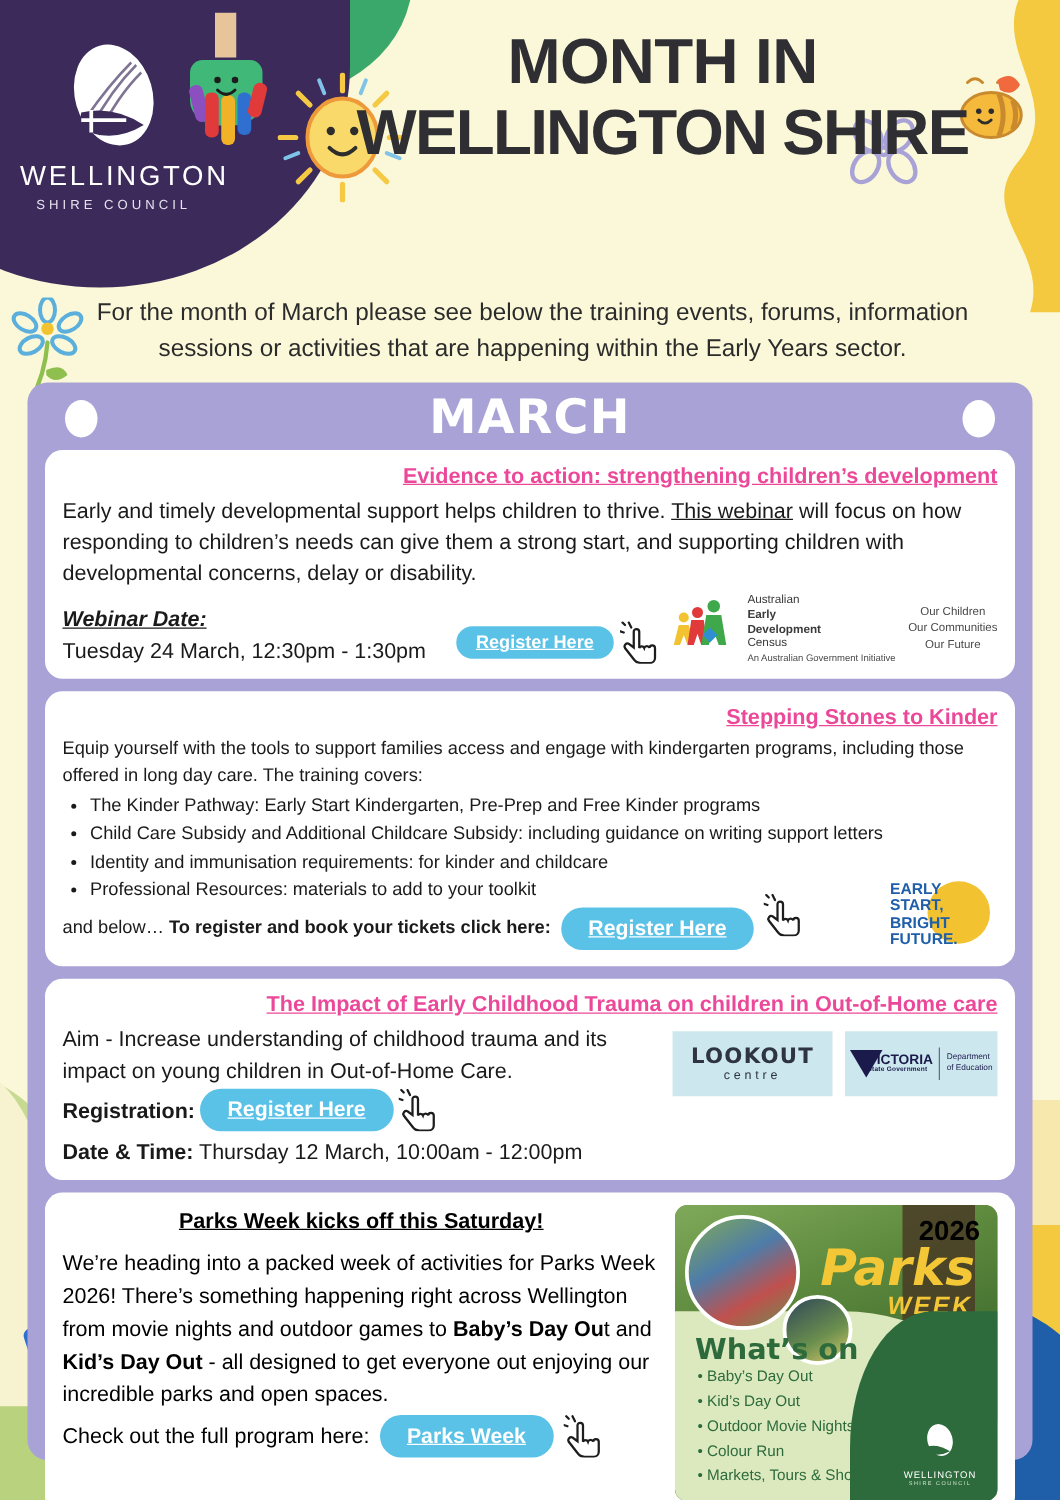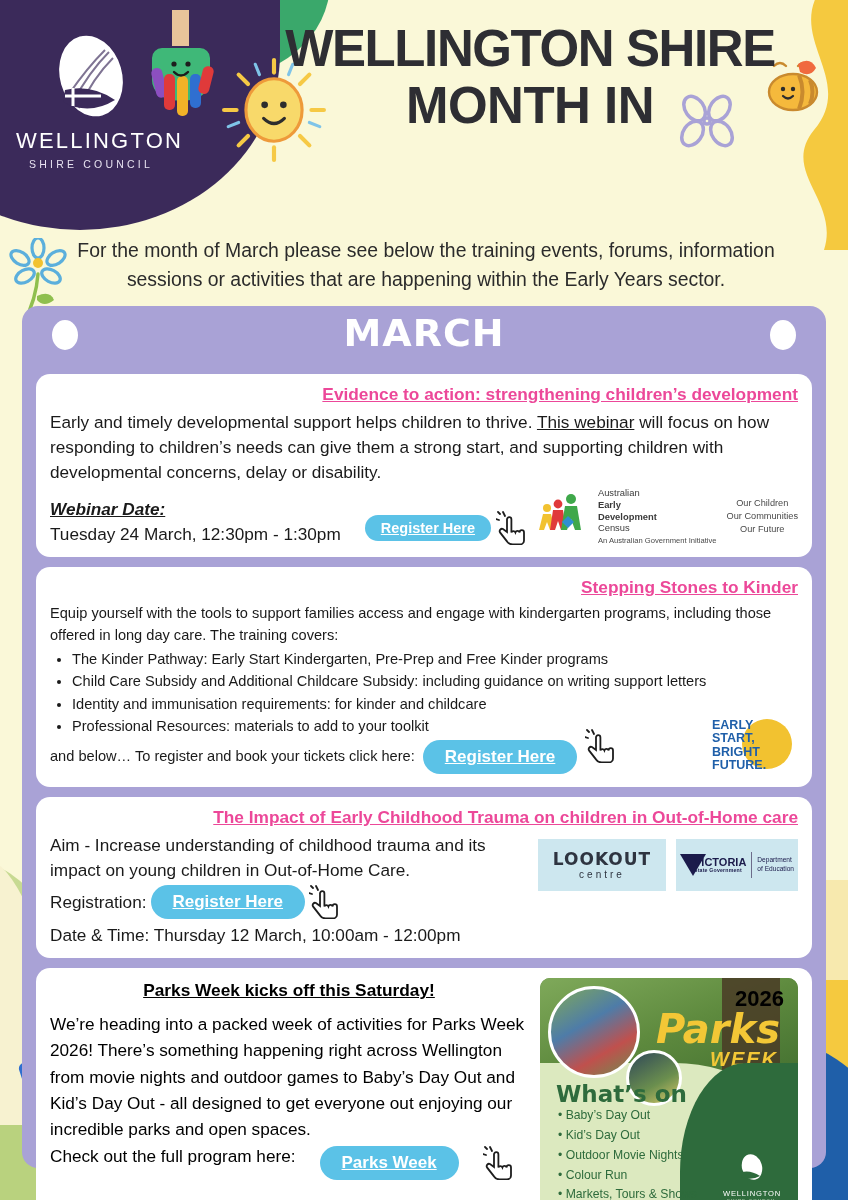--- a/index.html
+++ b/index.html
@@ -128,21 +128,21 @@
     font-size: 19.4px; line-height: 1.52;
   }
 
   
   .panel {
     position: absolute; left: 22px; top: 306px;
     width: 804px; height: 862px;
     background: #A9A2D6;
     border-radius: 16px;
   }
-  .panel-head { position: relative; height: 68px; }
+  .panel-head { position: relative; height: 54px; }
   .panel-dot {
     position: absolute; top: 14px; width: 26px; height: 30px;
     background: #fff; border-radius: 50%;
   }
   .panel-dot.l { left: 30px; }
   .panel-dot.r { right: 30px; }
   .month-title {
     text-align: center; color: #fff;
     font-size: 38px; font-weight: bold; line-height: 54px;
     letter-spacing: 1px;
@@ -156,21 +156,21 @@
     position: relative;
   }
   .card-title {
     text-align: right; font-weight: bold; font-size: 17.3px;
     text-decoration: underline; color: #ec4899;
     margin-bottom: 5px;
   }
   .body-text { font-size: 17.2px; line-height: 1.46; color: #1A1A1A; }
   .body-sm { font-size: 14.6px; line-height: 1.47; color: #1A1A1A; }
   u.inline { text-decoration: underline; }
-  b { font-weight: normal; }
+  b { font-weight: bold; }
 
   .btn {
     display: inline-block;
     background: #5BC2E7; color: #fff;
     border-radius: 20px; padding: 5px 16px;
     font-size: 14.5px; font-weight: bold;
     text-decoration: underline; text-align: center;
     vertical-align: middle;
   }
   .btn.big { font-size: 17px; padding: 7px 22px; border-radius: 22px; }
@@ -215,21 +215,21 @@
   .vic-words { font-size: 11px; font-weight: bold; color: #1B1B4B; line-height: 1; }
   .vic-words .sm { font-size: 5.2px; display: block; font-weight: bold; letter-spacing:.2px; }
   .vic-div { width: 1px; height: 26px; background: #6c6c8a; }
   .vic-dept { font-size: 6.6px; color: #1B1B4B; line-height: 1.35; }
 
   
   .c4 { display: flex; gap: 12px; }
   .c4-left { flex: 1 1 auto; padding-top: 2px; }
   .c4-title { text-align: center; font-weight: bold; font-size: 17.3px; text-decoration: underline; margin-bottom: 10px; }
   .c4-text { font-size: 17.2px; line-height: 1.52; }
-  .c4-cta { margin-top: 4px; font-size: 17.2px; display: flex; gap: 24px; }
+  .c4-cta { margin-top: 4px; font-size: 17.2px; display: flex; align-items: center; gap: 8px; }
 
   .parksimg {
     flex: 0 0 258px; width: 258px; height: 237px;
     border-radius: 10px; overflow: hidden; position: relative;
     background: #5B8A3C;
   }
   .pk-top { position: absolute; inset: 0; background:
       linear-gradient(160deg, #7FA95A 0%, #5E8A3E 30%, #3E6B2E 65%, #2F5726 100%); }
   .pk-trunk { position: absolute; right: 18px; top: 0; width: 58px; height: 150px; background: #4A3B26; opacity: .85;}
   .pk-path { position: absolute; left: 110px; top: 96px; width: 120px; height: 60px; background: #C9BE9E; border-radius: 50%; opacity: .8;}
@@ -382,22 +382,22 @@
       <g stroke="#ffffff" stroke-width="3">
         <line x1="26" y1="56" x2="26" y2="74"></line>
         <line x1="18" y1="64" x2="54" y2="64"></line>
       </g>
     </svg>
     <div class="logo-name">WELLINGTON</div>
     <div class="logo-sub">SHIRE COUNCIL</div>
   </div>
 
   <div class="title">
+    <span class="ln ln2">MONTH IN</span>
     <span class="ln ln3">WELLINGTON SHIRE</span>
-    <span class="ln ln2">MONTH IN</span>
   </div>
 
   <div class="intro">For the month of March please see below the training events, forums, information sessions or activities that are happening within the Early Years sector.</div>
 
   <div class="panel">
     <div class="panel-head">
       <div class="panel-dot l"></div>
       <div class="panel-dot r"></div>
       <div class="month-title">MARCH</div>
     </div>

